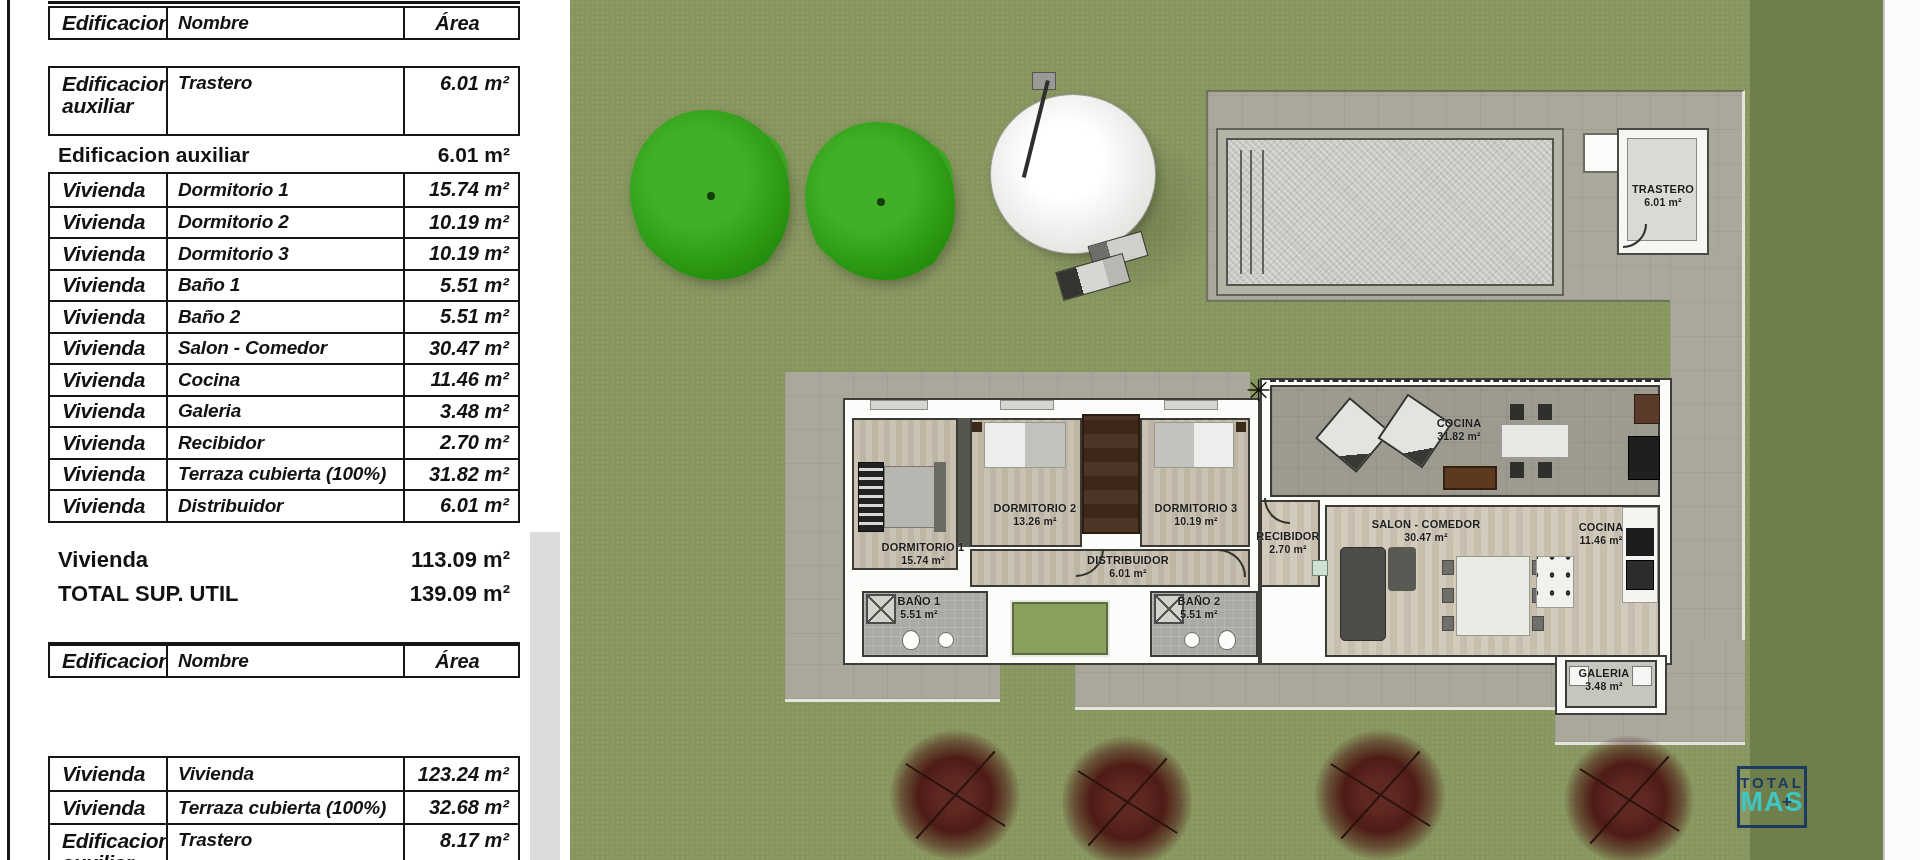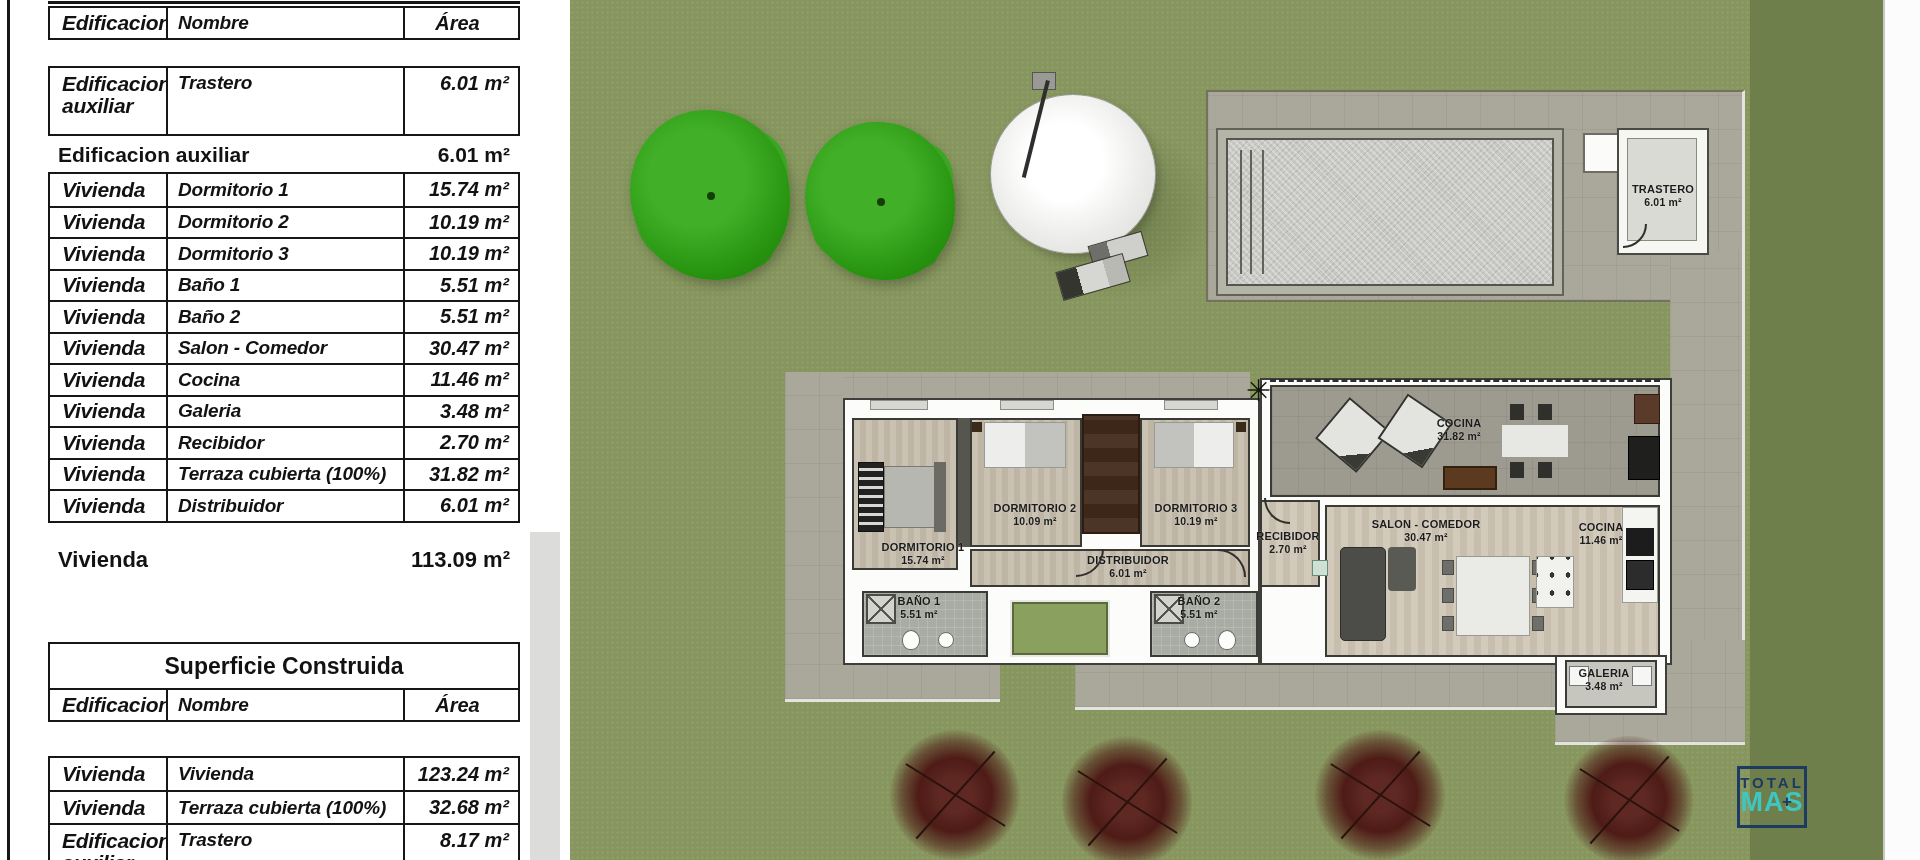--- a/index.html
+++ b/index.html
@@ -175,23 +175,26 @@
         <div class="td c1">Vivienda</div>
         <div class="td c2">Distribuidor</div>
         <div class="td c3">6.01 m²</div>
       </div>
     </div>
 
     <div class="subline" style="top:545px;height:30px;font-size:22px;">
       <span>Vivienda</span>
       <span>113.09 m²</span>
     </div>
+    <div class="subline" style="top:578px;height:32px;font-size:22px;">
+      <span>TOTAL SUP. UTIL</span>
+      <span>139.09 m²</span>
+    </div>
 
     <div class="tbox" style="top:642px;">
-      <div class="sc-title">Superficie Construida</div>
       <div class="tr sc-head" style="height:32px;">
         <div class="td c1">Edificacion</div>
         <div class="td c2">Nombre</div>
         <div class="td c3 hd">Área</div>
       </div>
     </div>
 
     <div class="tbox" style="top:756px;height:140px;">
       <div class="tr" style="height:32px;">
         <div class="td c1">Vivienda</div>
@@ -333,21 +336,21 @@
     <div class="rlabel" style="left:889px;top:430px;">
       <span class="rname">COCINA</span>
       <span class="rarea">31.82 m²</span>
     </div>
     <div class="rlabel" style="left:353px;top:554px;">
       <span class="rname">DORMITORIO 1</span>
       <span class="rarea">15.74 m²</span>
     </div>
     <div class="rlabel" style="left:465px;top:515px;">
       <span class="rname">DORMITORIO 2</span>
-      <span class="rarea">10.09 m²</span>
+      <span class="rarea">13.26 m²</span>
     </div>
     <div class="rlabel" style="left:626px;top:515px;">
       <span class="rname">DORMITORIO 3</span>
       <span class="rarea">10.19 m²</span>
     </div>
     <div class="rlabel" style="left:558px;top:567px;">
       <span class="rname">DISTRIBUIDOR</span>
       <span class="rarea">6.01 m²</span>
     </div>
     <div class="rlabel" style="left:718px;top:543px;">

